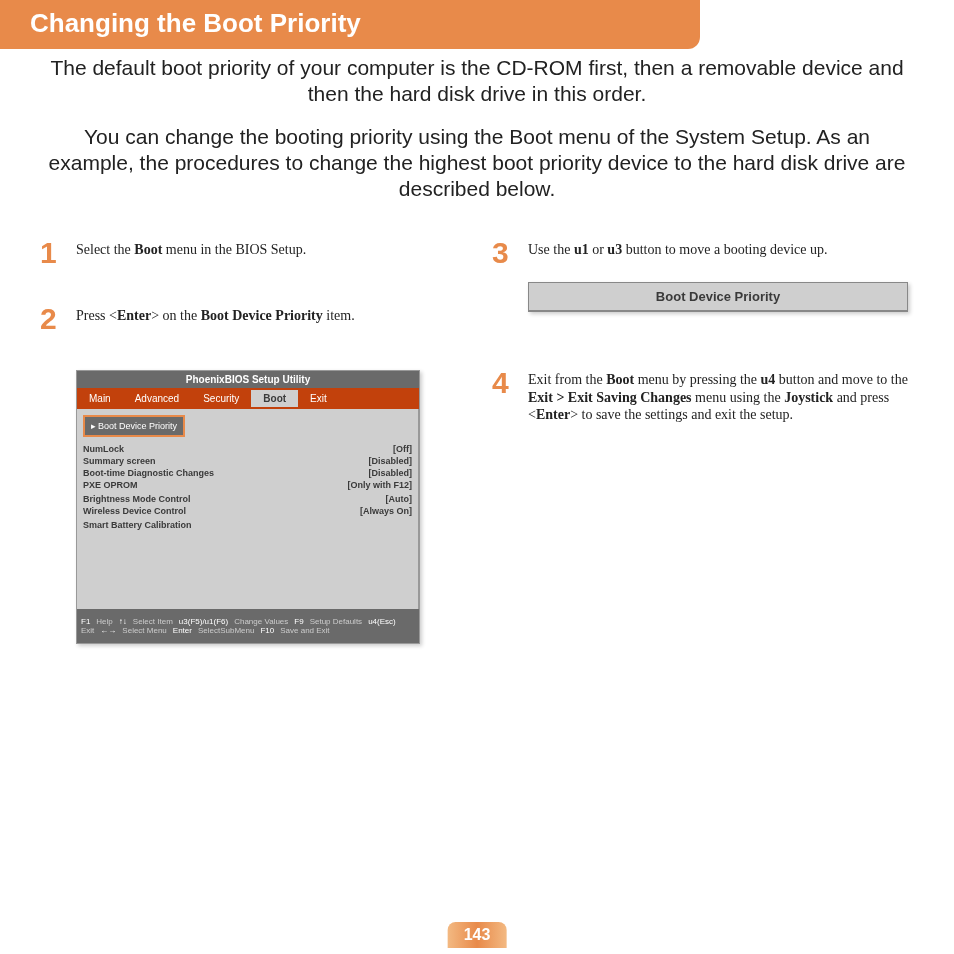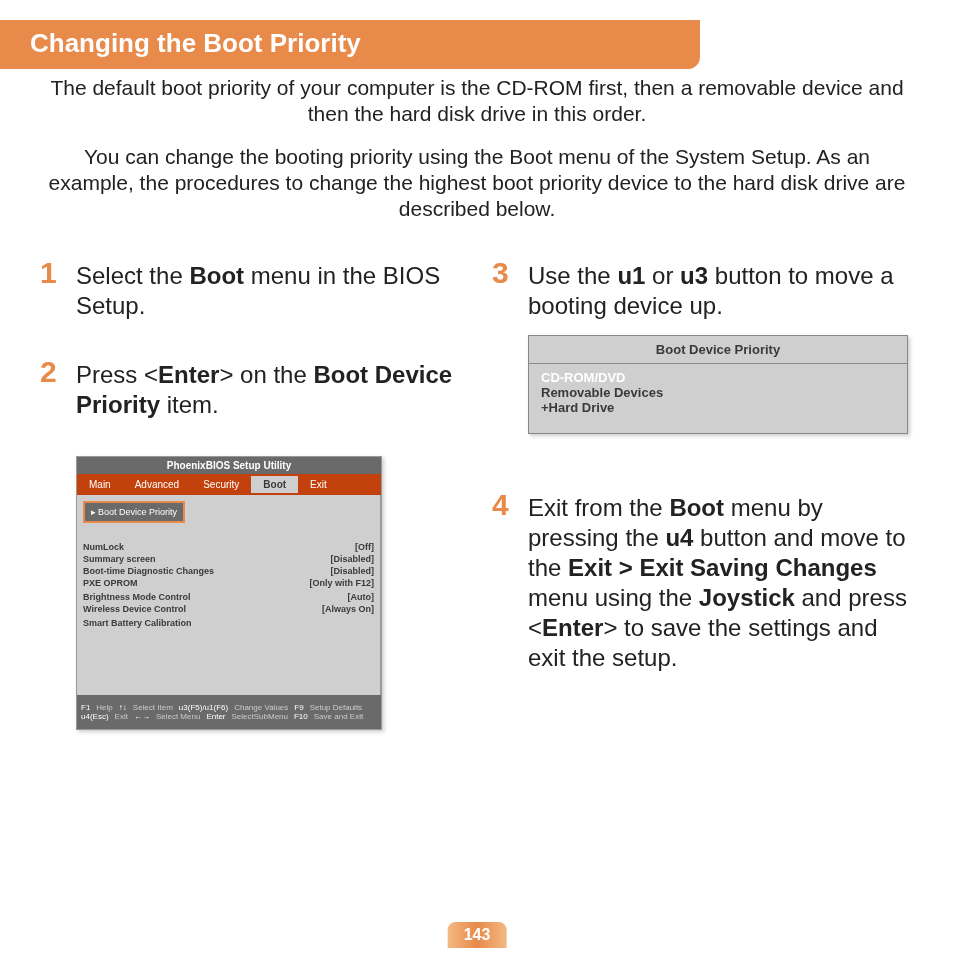--- a/index.html
+++ b/index.html
@@ -13,21 +13,20 @@
   }
   .header-bar {
     background: #e88a4a;
     color: #fff;
     font-size: 26px;
     font-weight: bold;
     padding: 8px 20px 10px 30px;
     width: 700px;
     border-radius: 0 0 12px 0;
     margin-bottom: 6px;
-    margin-top: 20px;
   }
   .intro {
     font-size: 21px;
     line-height: 1.25;
     padding: 0 40px 20px 40px;
   }
   .intro p { margin-bottom: 16px; text-align: center; }
   .columns {
     display: flex;
     gap: 30px;
@@ -40,30 +39,31 @@
   }
   .step-num {
     color: #e88a4a;
     font-size: 30px;
     font-weight: bold;
     width: 36px;
     flex-shrink: 0;
     line-height: 1;
   }
   .step-text {
-    font-size: 24px;
+    font-size: 14px;
     line-height: 1.25;
     padding-top: 3px;
+    font-family: Liberation Serif, serif;
   }
   .step-text b { font-weight: bold; }
 
   
   .bios {
     border: 1px solid #999;
-    width: 306px;
+    width: 344px;
     margin-left: 36px;
     font-family: Arial, sans-serif;
     font-size: 10px;
     box-shadow: 2px 2px 4px rgba(0,0,0,0.2);
   }
   .bios-title {
     background: #6a6a6a;
     color: #fff;
     text-align: center;
     font-weight: bold;
@@ -95,21 +95,21 @@
     padding: 6px;
     border-right: 1px solid #999;
   }
   .bios-highlight {
     background: #6a6a6a;
     color: #fff;
     padding: 4px 6px;
     border: 2px solid #e88a4a;
     font-size: 9px;
     display: inline-block;
-    margin-bottom: 18px;
+    margin-bottom: 6px;
   }
   .bios-row {
     display: flex;
     justify-content: space-between;
     font-size: 9px;
     color: #3a3a3a;
     font-weight: bold;
     padding: 1px 0;
   }
   .bios-right {
@@ -286,25 +286,20 @@
 
     <div class="step" style="margin-bottom:14px;">
       <div class="step-num">3</div>
       <div class="step-text">
         <span>Use the </span><b>u1</b><span> or </span><b>u3</b><span> button to move a booting device up.</span>
       </div>
     </div>
 
     <div class="priority-box">
       <div class="priority-title">Boot Device Priority</div>
-      <div class="priority-list">
-        <div class="sel">CD-ROM/DVD</div>
-        <div>Removable Devices</div>
-        <div>+Hard Drive</div>
-      </div>
     </div>
 
     <div class="step">
       <div class="step-num">4</div>
       <div class="step-text">
         <span>Exit from the </span><b>Boot</b><span> menu by pressing the </span><b>u4</b><span> button and move to the </span><b>Exit &gt; Exit Saving Changes</b><span> menu using the </span><b>Joystick</b><span> and press &lt;</span><b>Enter</b><span>&gt; to save the settings and exit the setup.</span>
       </div>
     </div>
 
   </div>

